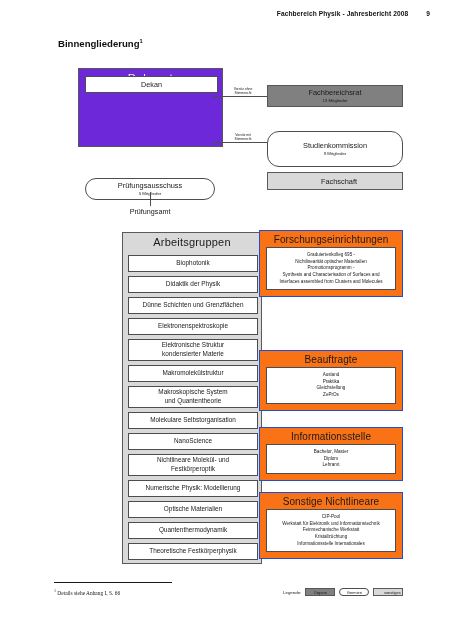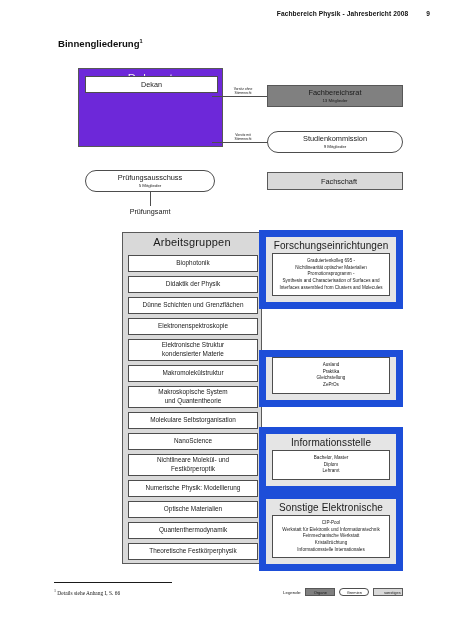--- a/index.html
+++ b/index.html
@@ -110,24 +110,24 @@
   }
   #row-dekan      { top: 7px; }
   #row-prodekan   { top: 45px; }
   #row-studiendekan { top: 69px; }
 
   
   #fachbereichsrat {
     left: 267px; top: 85px; width: 136px; height: 22px;
   }
   #studienkommission {
-    left: 267px; top: 131px; width: 136px; height: 22px;
+    left: 267px; top: 131px; width: 136px; height: 36px;
   }
   #pruefungsausschuss {
-    left: 85px; top: 170px; width: 130px; height: 22px;
+    left: 85px; top: 178px; width: 130px; height: 22px;
   }
   #fachschaft {
     left: 267px; top: 172px; width: 136px; height: 18px;
   }
   #pruefungsamt-label {
     position: absolute;
     left: 85px; top: 207px; width: 130px;
     text-align: center;
     font-size: 7.2px;
   }
@@ -187,22 +187,22 @@
     padding: 1px 2px;
     white-space: pre-line;
   }
   .ag-item.two-line { min-height: 22px; }
 
   
   .rpanel {
     position: absolute;
     left: 259px;
     width: 144px;
-    background: #e5e5e5;
-    border: 7px solid #1d4ed8;
+    background: #f97316;
+    border: 1px solid #1d4ed8;
     box-sizing: border-box;
   }
   .rpanel-title {
     text-align: center;
     font-size: 10px;
     letter-spacing: .1px;
     padding: 3px 0 2px 0;
     color: #1a1a1a;
   }
   .rpanel-inner {
@@ -335,35 +335,36 @@
 <div class="rpanel" id="forschungseinrichtungen">
   <div class="rpanel-title">Forschungseinrichtungen</div>
   <div class="rpanel-inner">Graduiertenkolleg 695 -
 Nichtlinearität optischer Materialien
 Promotionsprogramm -
 Synthesis and Characterisation of Surfaces and
 Interfaces assembled from Clusters and Molecules</div>
 </div>
 
 <div class="rpanel" id="beauftragte">
+  <div class="rpanel-title">Beauftragte</div>
   <div class="rpanel-inner">Ausland
 Praktika
 Gleichstellung
 ZePrOs</div>
 </div>
 
 <div class="rpanel" id="fachstudienberatung">
   <div class="rpanel-title">Informationsstelle</div>
   <div class="rpanel-inner">Bachelor, Master
 Diplom
 Lehramt</div>
 </div>
 
 <div class="rpanel" id="sonstige-einrichtungen">
-  <div class="rpanel-title">Sonstige Elektronische</div>
+  <div class="rpanel-title">Sonstige Nichtlineare</div>
   <div class="rpanel-inner">CIP-Pool
 Werkstatt für Elektronik und Informationstechnik
 Feinmechanische Werkstatt
 Kristallzüchtung
 Informationsstelle Internationales</div>
 </div>
 
 <div id="footnote-rule"></div>
 <div id="footnote-text">
   <sup>1</sup><span> Details siehe Anhang I, S. 66</span>

